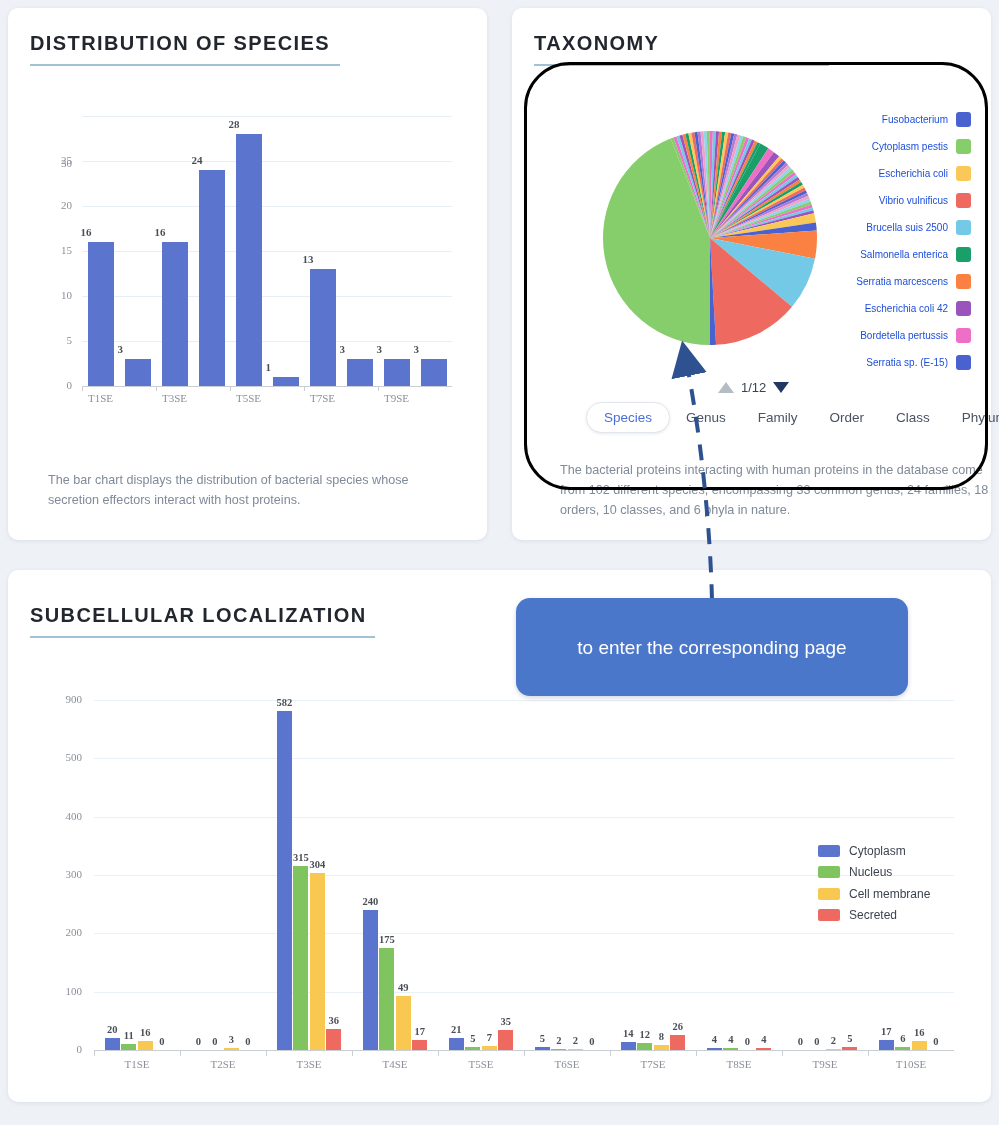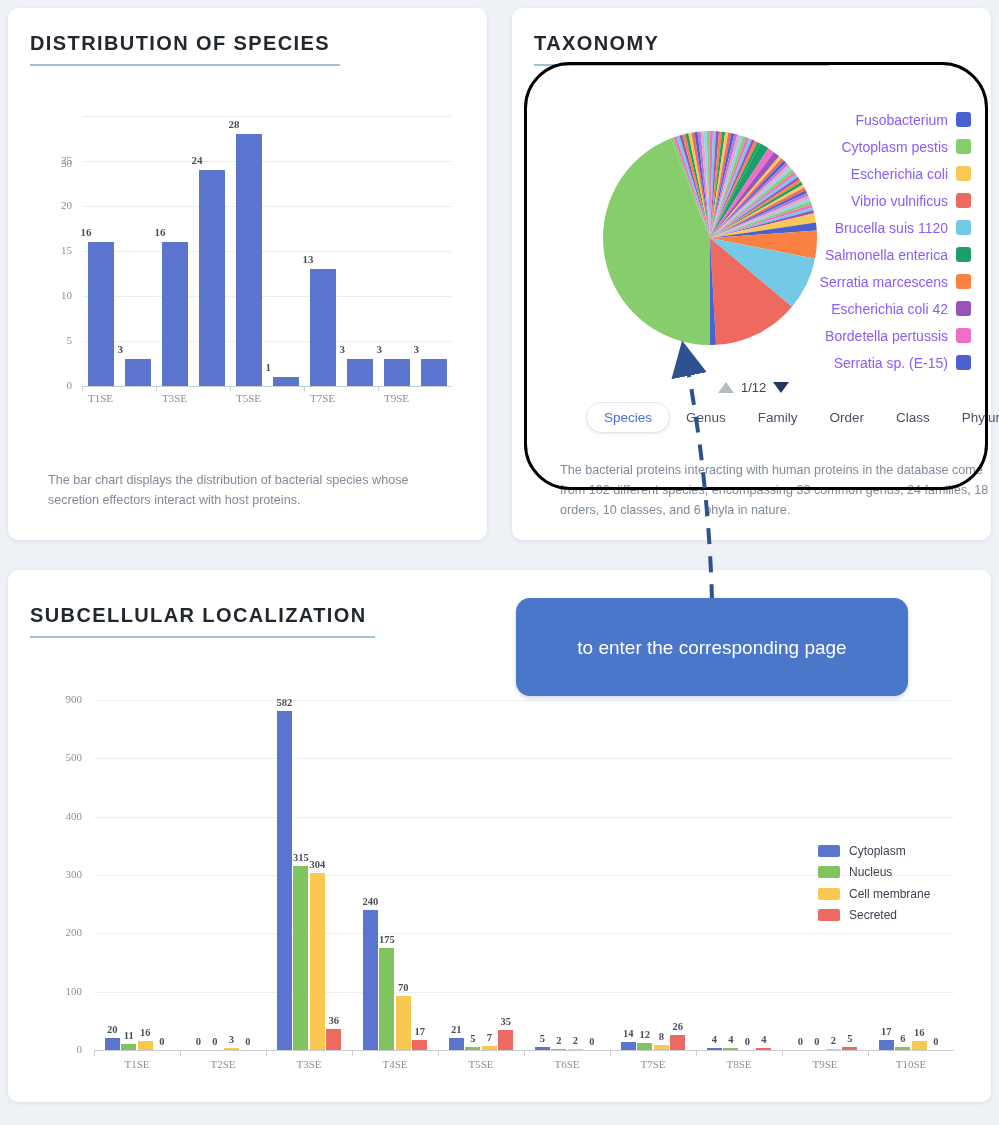--- a/index.html
+++ b/index.html
@@ -57,21 +57,21 @@
   
   #card-tax { left:512px; top:8px; width:479px; height:532px; }
   #card-tax .hdr { position:absolute; left:22px; top:24px; width:295px; }
 
   .pie-wrap { position:absolute; left:88px; top:120px; width:220px; height:220px; }
   .legend-tax { position:absolute; right:20px; top:98px; width:190px; }
   .legend-tax .row {
     display:flex; align-items:center; justify-content:flex-end;
     height:27px; gap:8px;
   }
-  .legend-tax .lbl { font-size:14px; color:#8b5cf6; white-space:nowrap; }
+  .legend-tax .lbl { font-size:10px; color:#1d4ed8; white-space:nowrap; }
   .legend-tax .sw { width:15px; height:15px; border-radius:3px; flex:0 0 auto; }
 
   .pager { position:absolute; left:718px; top:380px; display:flex; align-items:center; gap:7px; }
   .tri { width:0;height:0;border-left:8px solid transparent;border-right:8px solid transparent; }
   .tri-up { border-bottom:11px solid #b6bcc4; }
   .tri-dn { border-top:11px solid #1f3864; }
   .pager .txt { font-size:13px; color:#3c4350; }
 
   .tabs { position:absolute; left:586px; top:402px; display:flex; align-items:center; gap:0px; }
   .tab { font-size:13.5px; color:#4a5263; padding:7px 16px; }
@@ -258,21 +258,21 @@
       </div>
       <div class="row">
         <span class="lbl">Escherichia coli</span>
         <span class="sw" style="background: rgb(250, 200, 88);"></span>
       </div>
       <div class="row">
         <span class="lbl">Vibrio vulnificus</span>
         <span class="sw" style="background: rgb(238, 106, 96);"></span>
       </div>
       <div class="row">
-        <span class="lbl">Brucella suis 1120</span>
+        <span class="lbl">Brucella suis 2500</span>
         <span class="sw" style="background: rgb(115, 201, 230);"></span>
       </div>
       <div class="row">
         <span class="lbl">Salmonella enterica</span>
         <span class="sw" style="background: rgb(25, 160, 106);"></span>
       </div>
       <div class="row">
         <span class="lbl">Serratia marcescens</span>
         <span class="sw" style="background: rgb(250, 129, 65);"></span>
       </div>
@@ -354,21 +354,21 @@
       <div class="v3" style="left: 265.25px; width: 32px; top: 158.667px;">304</div>
       <div class="bar3 b-sec" title="T3SE / Secreted: 36" style="left: 290.25px; width: 15px; height: 21px; bottom: 40px;"></div>
       <div class="v3" style="left: 281.75px; width: 32px; top: 315px;">36</div>
       <div class="xt3" style="left: 238px; width: 70px; top: 358px;">T3SE</div>
       <div class="tickmark" style="left: 230px; top: 350px; height: 6px;"></div>
       <div class="bar3 b-cyt" title="T4SE / Cytoplasm: 240" style="left: 326.75px; width: 15px; height: 140px; bottom: 40px;"></div>
       <div class="v3" style="left: 318.25px; width: 32px; top: 196px;">240</div>
       <div class="bar3 b-nuc" title="T4SE / Nucleus: 175" style="left: 343.25px; width: 15px; height: 102.083px; bottom: 40px;"></div>
       <div class="v3" style="left: 334.75px; width: 32px; top: 233.917px;">175</div>
       <div class="bar3 b-mem" title="T4SE / Cell membrane: 92" style="left: 359.75px; width: 15px; height: 53.6667px; bottom: 40px;"></div>
-      <div class="v3" style="left: 351.25px; width: 32px; top: 282.333px;">70</div>
+      <div class="v3" style="left: 351.25px; width: 32px; top: 282.333px;">49</div>
       <div class="bar3 b-sec" title="T4SE / Secreted: 17" style="left: 376.25px; width: 15px; height: 9.91667px; bottom: 40px;"></div>
       <div class="v3" style="left: 367.75px; width: 32px; top: 326.083px;">17</div>
       <div class="xt3" style="left: 324px; width: 70px; top: 358px;">T4SE</div>
       <div class="tickmark" style="left: 316px; top: 350px; height: 6px;"></div>
       <div class="bar3 b-cyt" title="T5SE / Cytoplasm: 21" style="left: 412.75px; width: 15px; height: 12.25px; bottom: 40px;"></div>
       <div class="v3" style="left: 404.25px; width: 32px; top: 323.75px;">21</div>
       <div class="bar3 b-nuc" title="T5SE / Nucleus: 5" style="left: 429.25px; width: 15px; height: 2.91667px; bottom: 40px;"></div>
       <div class="v3" style="left: 420.75px; width: 32px; top: 333.083px;">5</div>
       <div class="bar3 b-mem" title="T5SE / Cell membrane: 7" style="left: 445.75px; width: 15px; height: 4.08333px; bottom: 40px;"></div>
       <div class="v3" style="left: 437.25px; width: 32px; top: 331.917px;">7</div>

